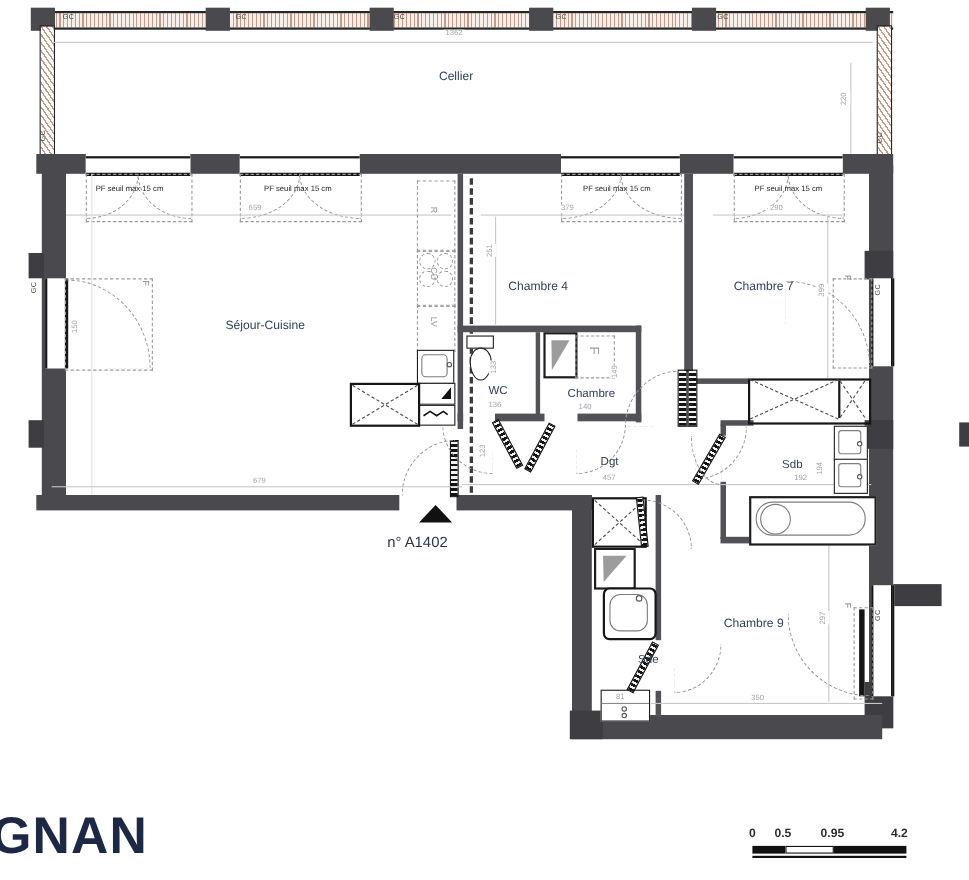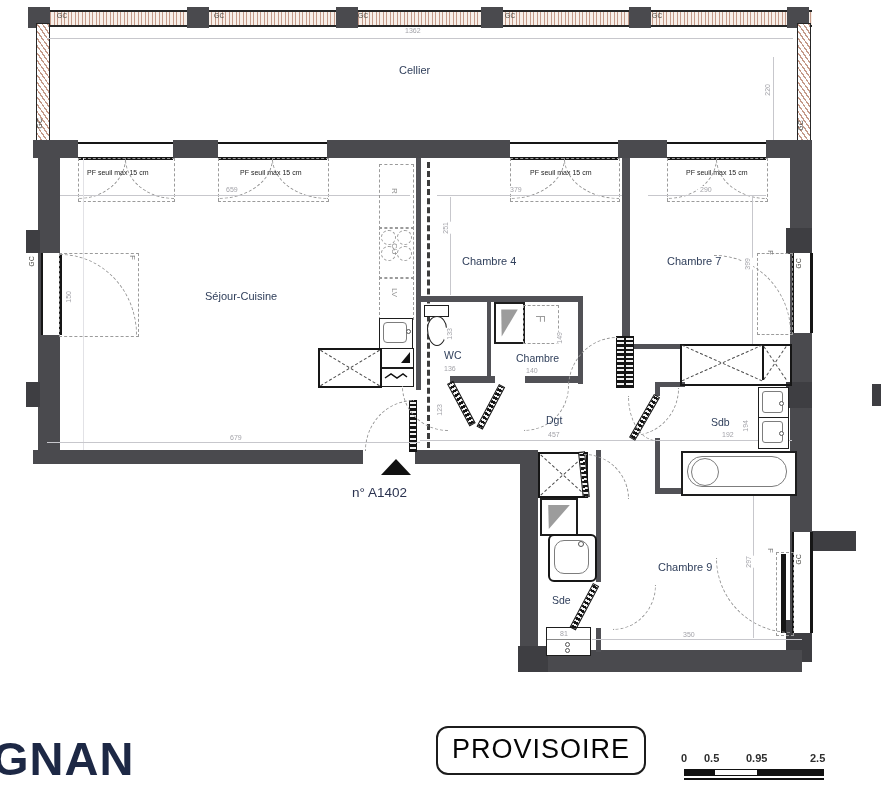--- a/index.html
+++ b/index.html
@@ -278,26 +278,25 @@
   <div class="a lbl" style="left:658px;top:561px">Chambre 9</div>
   <div class="a lbl" style="left:444px;top:350px;font-size:10.5px">WC</div>
   <div class="a dim" style="left:442px;top:365px">136</div>
   <div class="a lbl" style="left:516px;top:353px;font-size:10.5px">Chambre</div>
   <div class="a dim" style="left:524px;top:367px">140</div>
   <div class="a lbl" style="left:546px;top:415px;font-size:10.5px">Dgt</div>
   <div class="a dim" style="left:546px;top:431px">457</div>
   <div class="a lbl" style="left:711px;top:417px;font-size:10.5px">Sdb</div>
   <div class="a dim" style="left:720px;top:431px">192</div>
   <div class="a dim vt" style="left:740px;top:420px">194</div>
-  <div class="a lbl" style="left:552px;top:595px;font-size:10.5px">Sde</div>
+  <div class="a lbl" style="left:580px;top:595px;font-size:10.5px">Sde</div>
 
   <div class="a logo" style="left:-8px;top:735px">GNAN</div>
-  <div class="a stamp" style="left:436px;top:726px;width:206px;height:45px">PROVISOIRE</div>
   <div class="a tick" style="left:681px;top:752px">0</div>
   <div class="a tick" style="left:704px;top:752px">0.5</div>
   <div class="a tick" style="left:746px;top:752px">0.95</div>
-  <div class="a tick" style="left:810px;top:752px">2.5</div>
+  <div class="a tick" style="left:810px;top:752px">4.2</div>
   <div class="a" style="left:684px;top:769px;width:30px;height:7px;background:#111"></div>
   <div class="a" style="left:714px;top:769px;width:44px;height:7px;background:#fff;border:1px solid #111;box-sizing:border-box"></div>
   <div class="a" style="left:758px;top:769px;width:66px;height:7px;background:#111"></div>
   <div class="a" style="left:684px;top:778px;width:140px;height:2px;background:#111"></div>
 
 </div>
 
 </body></html>

